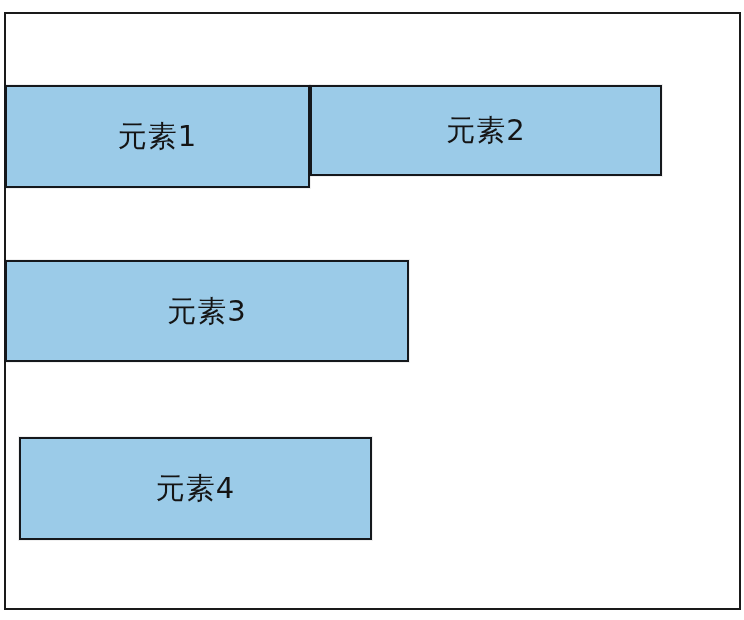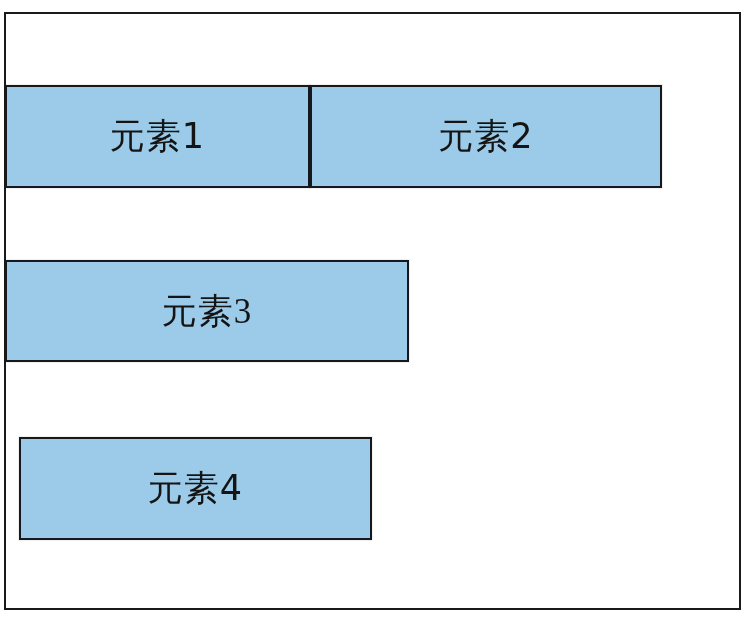--- a/index.html
+++ b/index.html
@@ -30,31 +30,31 @@
     box-sizing: border-box;
     background: var(--box-fill, #9bcbe8);
     border: 2px solid var(--box-border, #15181c);
     box-shadow: 0 0 0 1px rgba(0,0,0,0.06);
     display: flex;
     align-items: center;
     justify-content: center;
   }
   .el-label {
     color: var(--text, #141414);
-    font-size: 35px;
+    font-size: 29px;
     font-weight: 500;
     letter-spacing: 1px;
     line-height: 1;
     user-select: none;
   }
   
   .b1 { left: 5px;   top: 85px;  width: 305px; height: 103px; }
-  .b2 { left: 310px; top: 85px;  width: 352px; height: 103px; }
+  .b2 { left: 310px; top: 85px;  width: 352px; height: 91px; }
   
-  .b3 { left: 5px;   top: 260px; width: 404px; height: 102px; font-family: Liberation Serif, serif; }
+  .b3 { left: 5px;   top: 260px; width: 404px; height: 102px; }
   
   .b4 { left: 19px;   top: 437px; width: 353px; height: 103px; }
   .b5 { left: 358px; top: 437px; width: 304px; height: 103px; }
 </style>
 </head>
 <body>
 
 <div class="stage" style="--bg: #FFFFFF; --container-border: #1A1A1A; --box-fill: #9BCBE8; --box-border: #15181C; --text: #141414;">
 
   <div class="container-box"></div>

